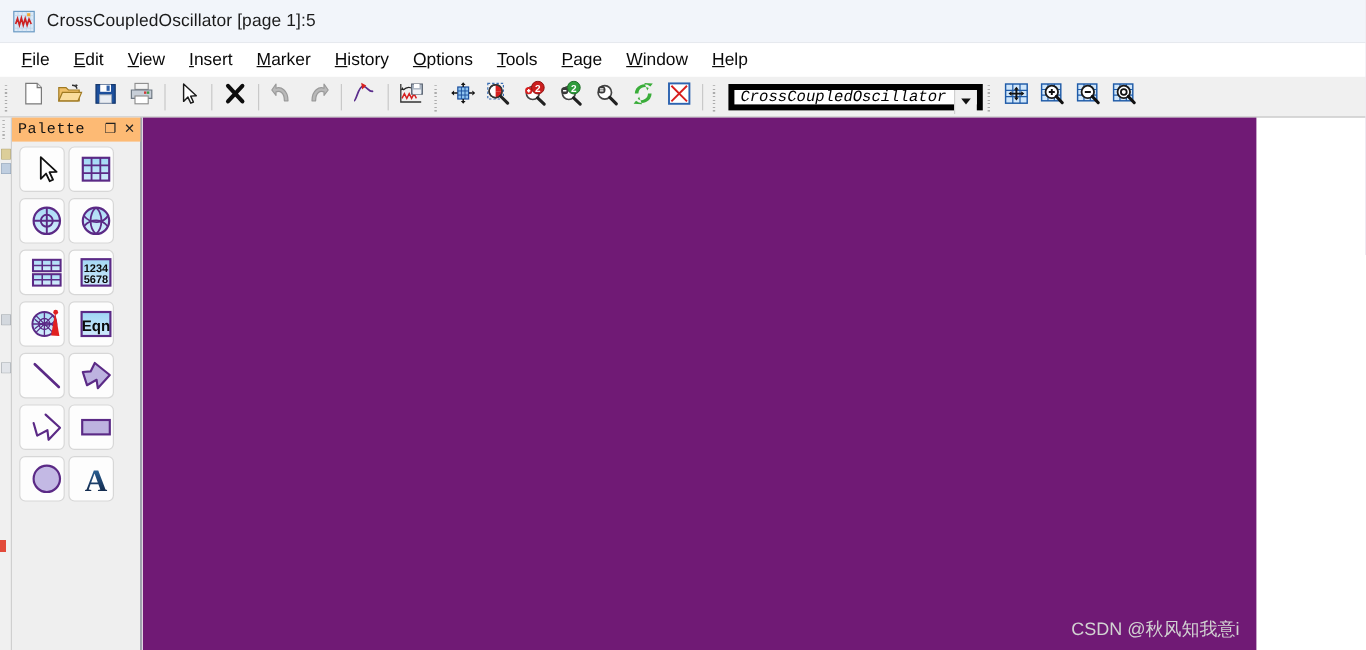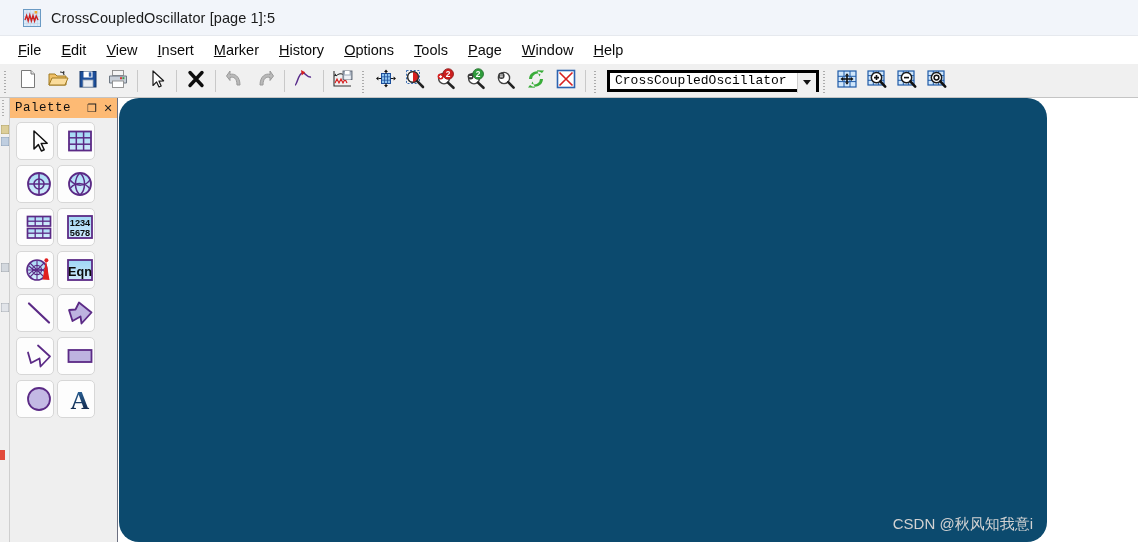--- a/index.html
+++ b/index.html
@@ -15,21 +15,21 @@
     background: #ffffff;
   }
 
   
   .titlebar {
     position: absolute; left: 0; top: 0;
     width: 1138px; height: 36px;
     background: #f2f5fa;
     display: flex; align-items: center;
     box-sizing: border-box;
-    padding-left: 22px;
+    padding-left: 10px;
     border-bottom: 1px solid #e6e9ee;
   }
   .title-icon {
     width: 20px; height: 20px;
     margin-right: 9px;
     flex: 0 0 auto;
     position: relative;
   }
   .title-text {
     font-size: 14.5px;
@@ -89,24 +89,25 @@
     width: 1px; height: 22px;
     background: #c9c9c9;
     margin: 0 4px;
     flex: 0 0 auto;
   }
   .tb-combo {
     width: 212px; height: 22px;
     margin-left: 4px;
     flex: 0 0 auto;
     background: #ffffff;
-    border: 3px solid #000000;
+    border: 5px solid #000000;
     box-sizing: border-box;
     display: flex; align-items: center;
     position: relative;
+    font-style: italic;
   }
   .tb-combo .combo-text {
     font-family: "Liberation Mono", "DejaVu Sans Mono", monospace;
     font-size: 13px;
     color: #000;
     padding-left: 5px;
     white-space: nowrap;
     overflow: hidden;
   }
   .combo-arrow {
@@ -193,22 +194,21 @@
     box-sizing: border-box;
     display: flex; align-items: center; justify-content: flex-end;
     cursor: default;
   }
   .pal-btn svg { display: block; }
 
   
   .canvas {
     position: absolute; left: 119px; top: 98px;
     width: 928px; height: 444px;
-    background: #0c4a6e;
-    border-radius: 20px;
+    background: #701a75;
   }
   .watermark {
     position: absolute; right: 14px; bottom: 8px;
     font-size: 15px;
     color: #d2d2d2;
     white-space: nowrap;
     user-select: none;
   }
   .red-tick2 {
     position: absolute; left: 0; top: 352px;

